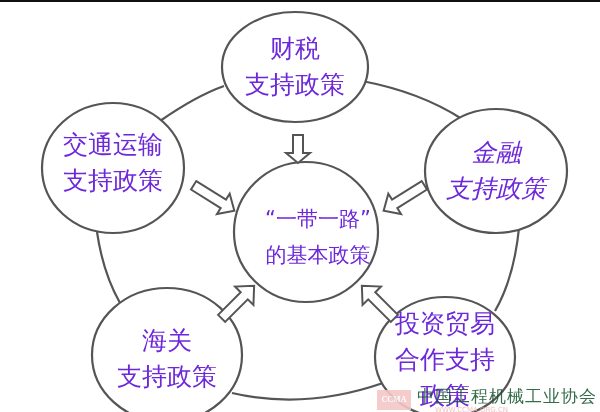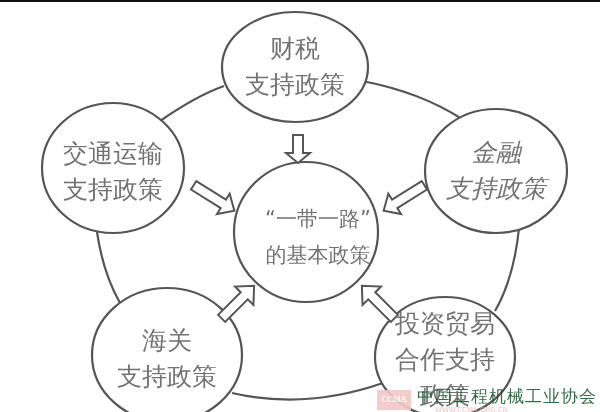--- a/index.html
+++ b/index.html
@@ -1,19 +1,19 @@
 <!DOCTYPE html>
 <html><head>
   <meta charset="utf-8">
   <style>
     html, body { margin: 0; padding: 0; background: #ffffff; }
     body { width: 600px; height: 412px; position: relative; overflow: hidden; font-family: "DejaVu Sans", sans-serif; }
     .topbar { position: absolute; left: 0; top: 0; width: 600px; height: 2px; background: #111; }
     svg.diagram { position: absolute; left: 0; top: 0; }
-    .label { position: absolute; text-align: center; color: #737373; font-size: 25px; line-height: 36px; white-space: nowrap; font-family: "DejaVu Sans", sans-serif; }
+    .label { position: absolute; text-align: center; color: #6d28d9; font-size: 25px; line-height: 36px; white-space: nowrap; font-family: "DejaVu Sans", sans-serif; }
     .center-label { font-size: 21px; line-height: 36px; }
     .watermark { position: absolute; left: 375px; top: 384px; width: 225px; height: 28px; }
     .wm-logo { position: absolute; left: 2px; top: 6px; width: 34px; height: 20px; background: #f3c7c7; color: #ffffff; font-size: 8px; font-weight: bold; line-height: 20px; text-align: center; opacity: .9; font-family: Liberation Serif, serif; }
     .wm-text { position: absolute; left: 42px; top: 1px; font-size: 17px; color: #14532d; letter-spacing: 1px; opacity: .85; white-space: nowrap; }
     .wm-sub { position: absolute; left: 60px; top: 22px; font-size: 7px; color: #eab4b4; white-space: nowrap; opacity: .8; }
   </style>
 </head>
 <body>
 
 <div class="topbar"></div>
@@ -65,21 +65,21 @@
   <div>投资贸易</div>
   <div>合作支持</div>
   <div>政策</div>
 </div>
 
 <div class="label" style="left:107px; top:323px; width:120px;">
   <div>海关</div>
   <div>支持政策</div>
 </div>
 
-<div class="label" style="left:53px; top:136px; width:120px;">
+<div class="label" style="left:53px; top:127px; width:120px;">
   <div>交通运输</div>
   <div>支持政策</div>
 </div>
 
 <div class="label center-label" style="left:236px; top:201px; width:164px;">
   <div>“一带一路”</div>
   <div>的基本政策</div>
 </div>
 
 <div class="watermark">

